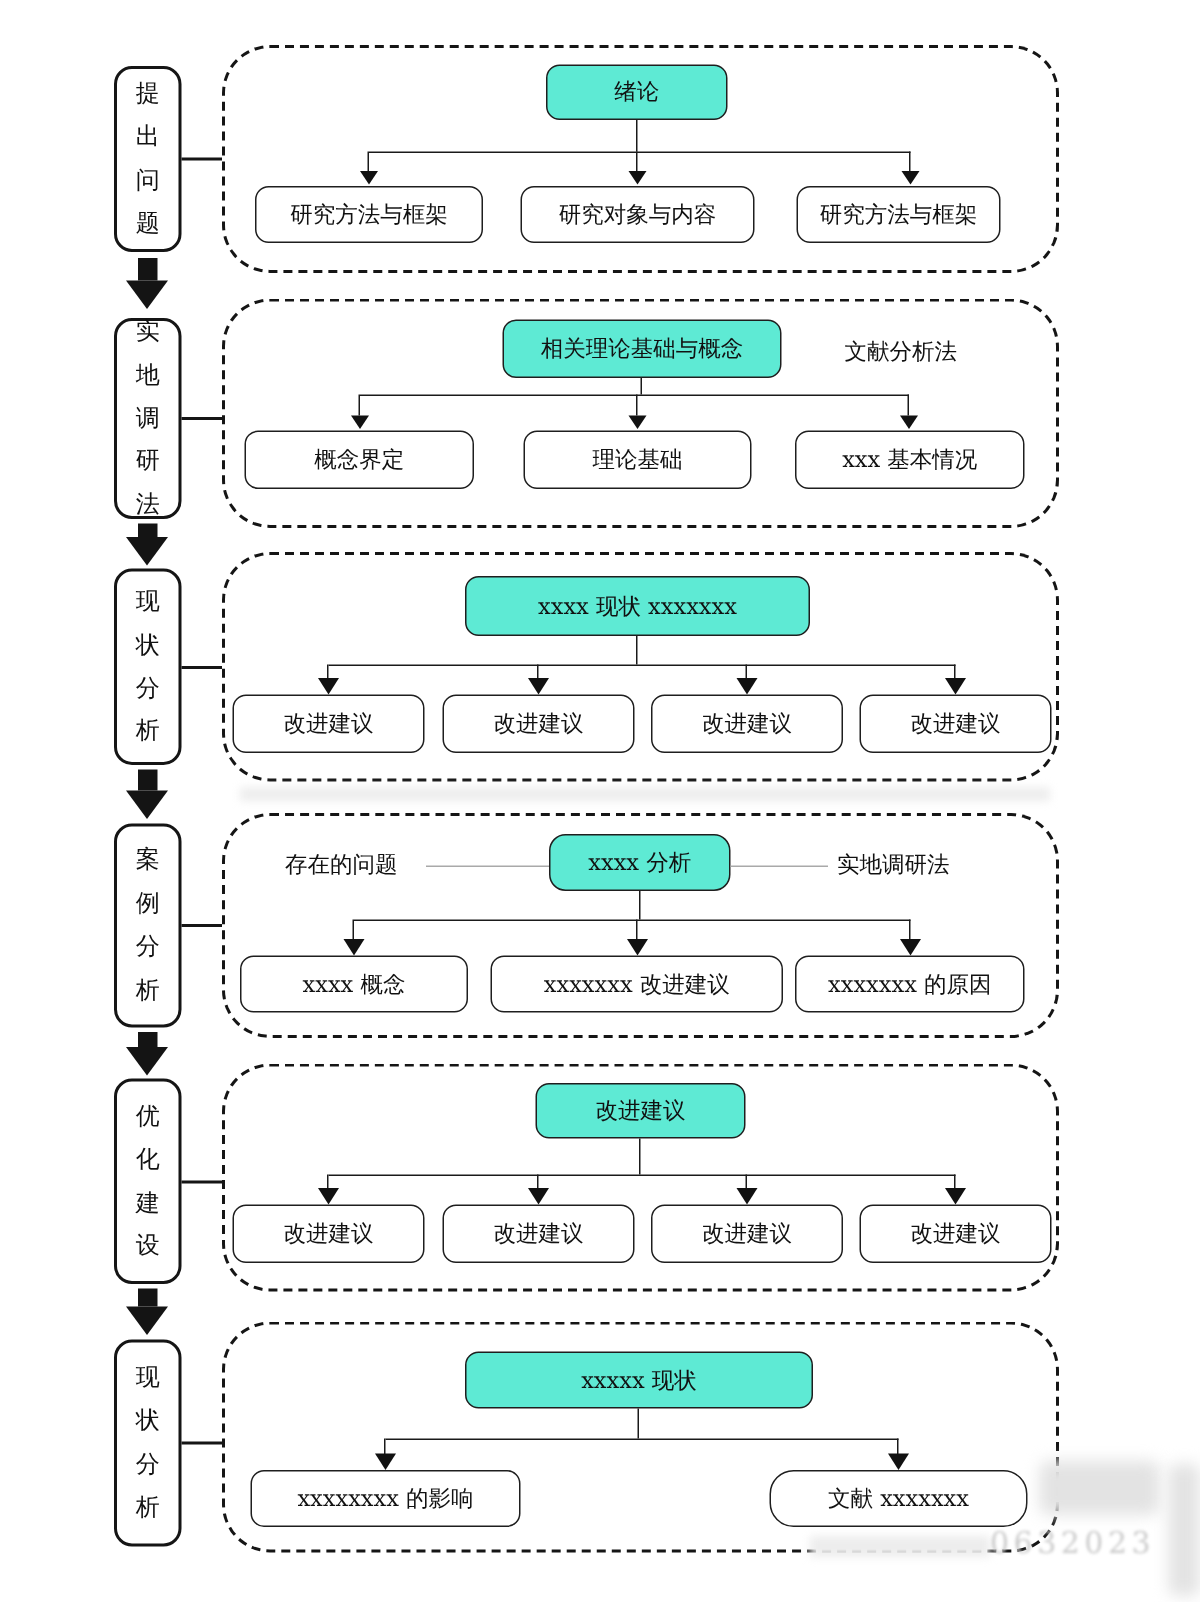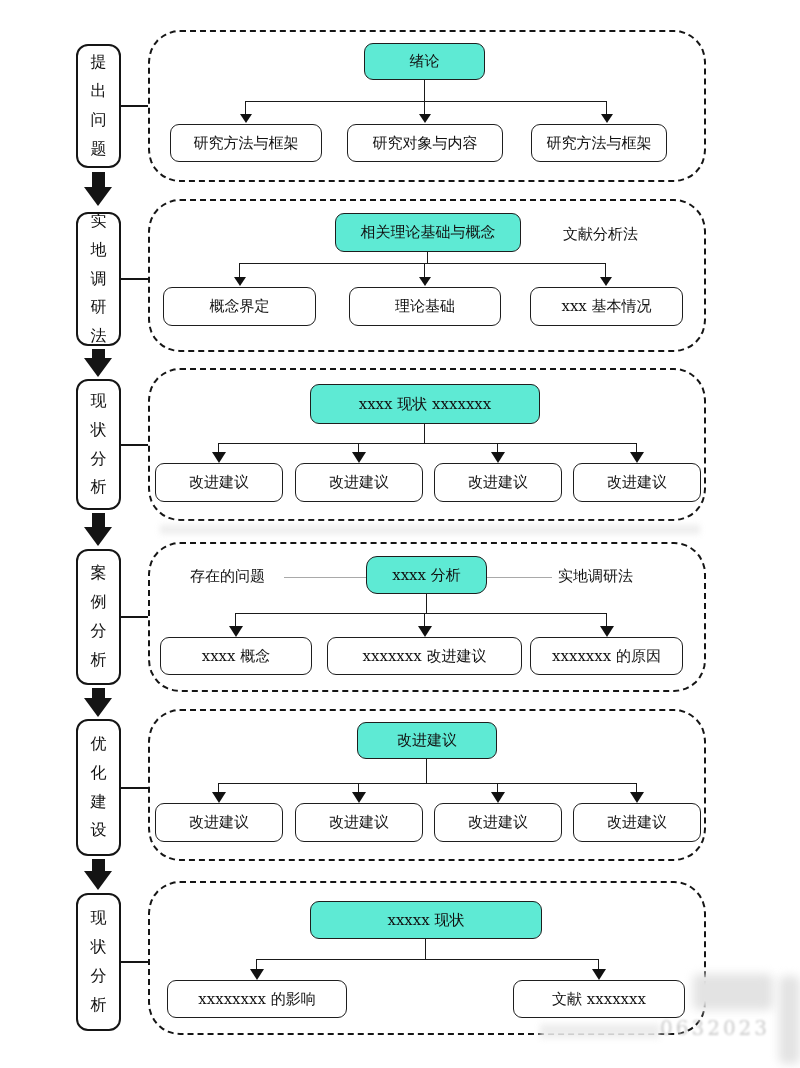--- a/index.html
+++ b/index.html
@@ -184,20 +184,20 @@
 
   <div class="sect" style="top:881px;height:154px;"></div>
   <div class="node top" style="left:310px;top:901px;width:232px;height:38px;">xxxxx 现状</div>
   <div class="vline" style="left:425px;top:939px;height:20px;"></div>
   <div class="hline" style="left:257px;top:959px;width:342px;"></div>
   <div class="vline" style="left:256px;top:959px;height:11px;"></div>
   <div class="vline" style="left:598px;top:959px;height:11px;"></div>
   <div class="ah" style="left:250px;top:969px;"></div>
   <div class="ah" style="left:592px;top:969px;"></div>
   <div class="node" style="left:167px;top:980px;width:180px;height:38px;">xxxxxxxx 的影响</div>
-  <div class="node" style="left:513px;top:980px;width:172px;height:38px;">文献 xxxxxxx</div>
+  <div class="node" style="left:513px;top:980px;width:172px;height:38px;border-radius:16px;">文献 xxxxxxx</div>
 
   <div class="wm-blob" style="left:693px;top:974px;width:80px;height:36px;"></div>
   <div class="wm-blob" style="left:779px;top:976px;width:21px;height:88px;"></div>
   <div class="wm-streak" style="left:540px;top:1024px;width:120px;height:14px;"></div>
   <div class="wm-text" style="left:660px;top:1016px;">0632023</div>
 
 </div>
 
 </body></html>

